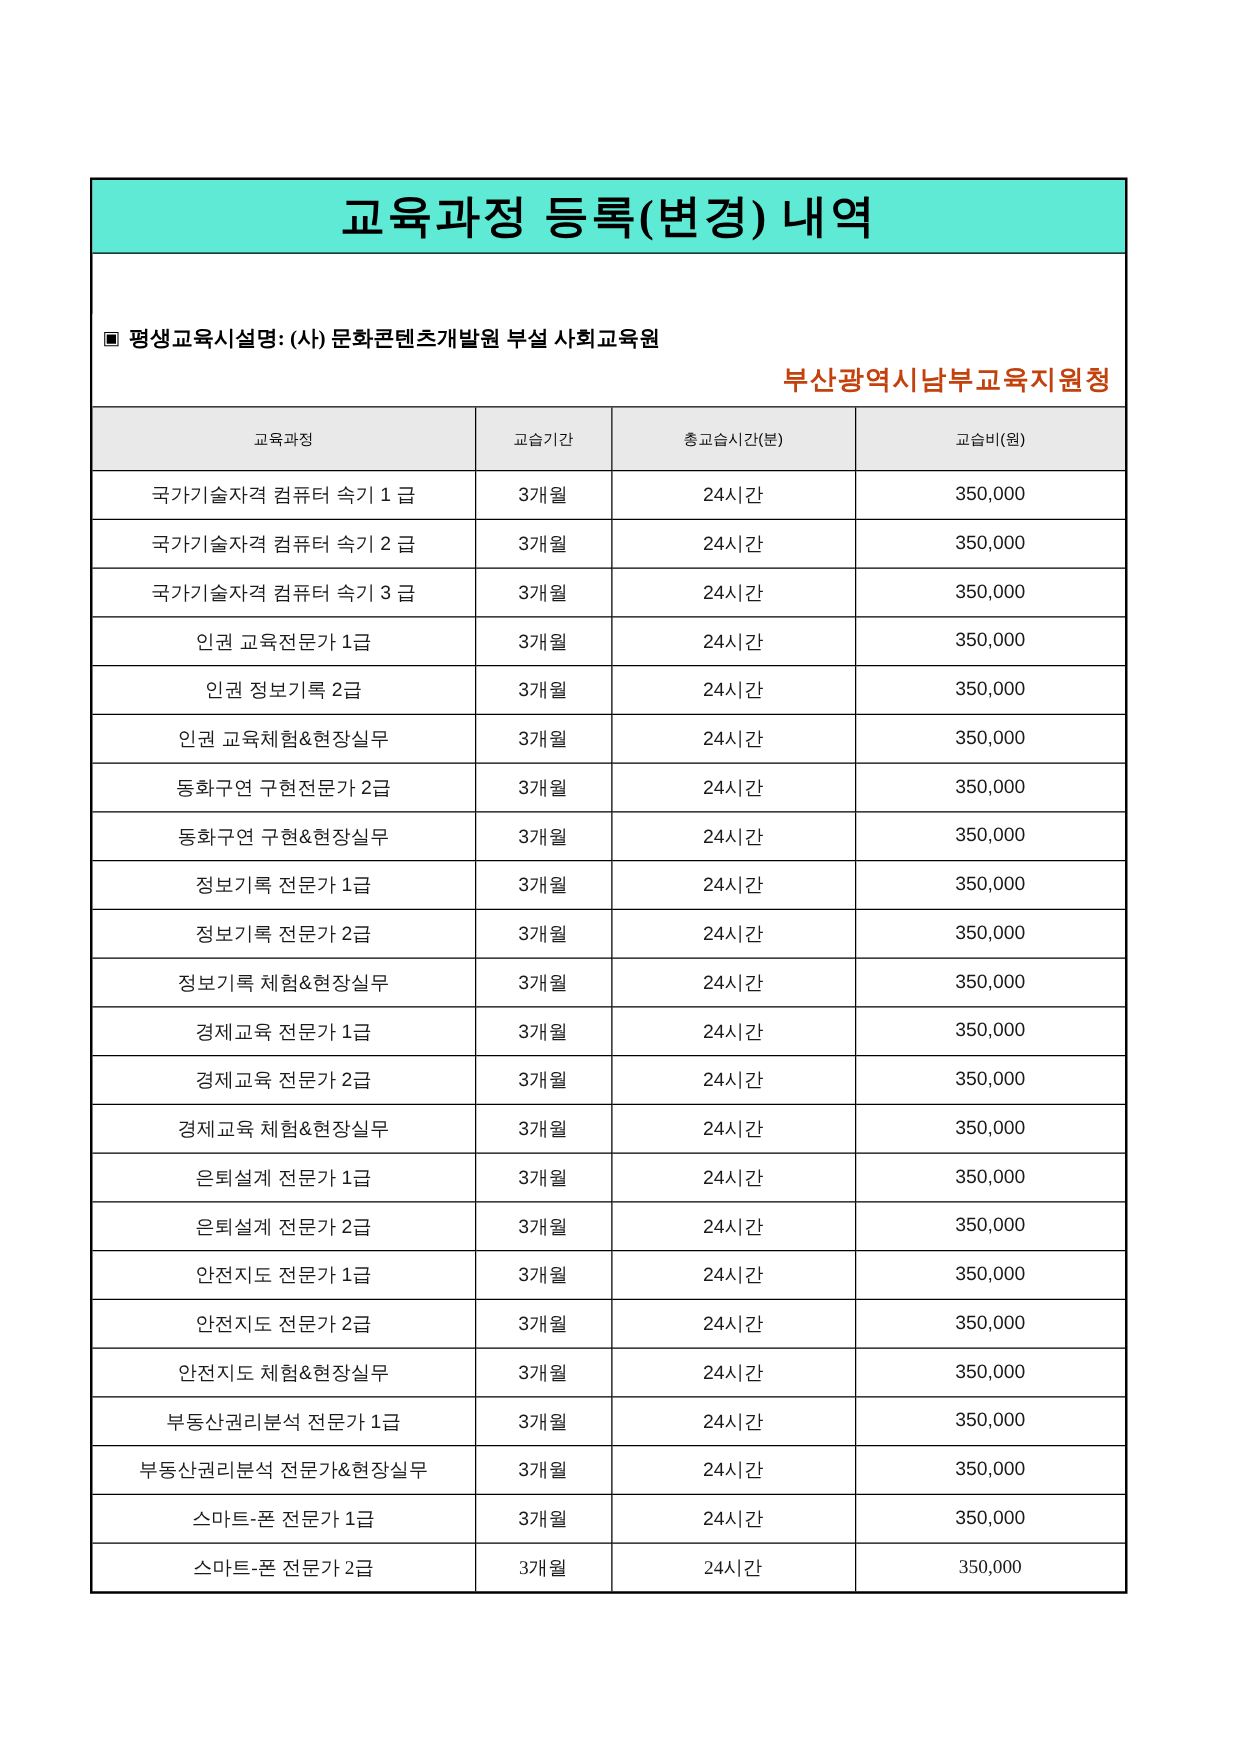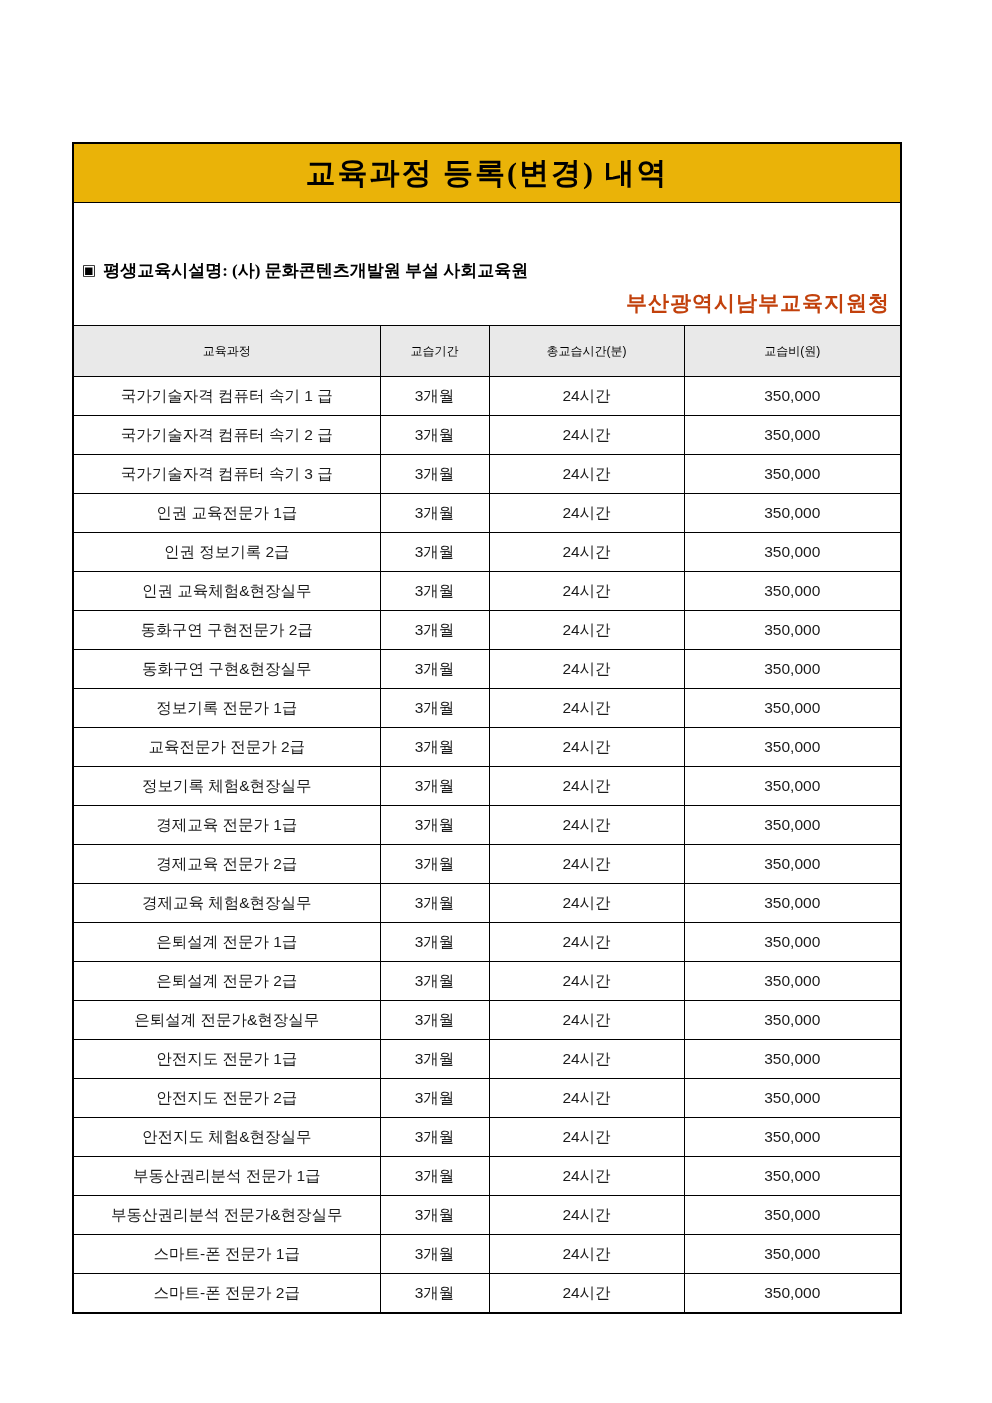--- a/index.html
+++ b/index.html
@@ -24,28 +24,28 @@
     position: absolute;
     left: 72px;
     top: 142px;
     width: 830px;
     border: 2px solid #000000;
     box-sizing: border-box;
     background: #ffffff;
   }
   .title-bar {
     height: 58px;
-    background: #eab308;
+    background: #5eead4;
     border-bottom: 1px solid #000000;
     display: flex;
     align-items: center;
     justify-content: center;
     font-family: "Liberation Serif", "DejaVu Serif", serif;
     font-weight: bold;
-    font-size: 30px;
+    font-size: 36px;
     letter-spacing: 2px;
     color: #000000;
   }
   .subtitle {
     height: 75px;
     box-sizing: border-box;
     border-bottom: 1px solid #000000;
     padding: 8px 10px 5px 8px;
     background: #ffffff;
     margin-top: 48px;
@@ -84,21 +84,21 @@
     text-align: center;
     vertical-align: middle;
     overflow: hidden;
     white-space: nowrap;
   }
   table.course-table th:first-child,
   table.course-table td:first-child { border-left: none; }
   table.course-table th:last-child,
   table.course-table td:last-child { border-right: none; }
   table.course-table thead th { border-top: none; }
-  table.course-table tbody tr:last-child td { border-bottom: none; }
+  table.course-table tbody tr:last-child td { border-bottom: none; font-family: Liberation Serif, serif; }
   table.course-table thead th {
     height: 48px;
     background: #e9e9e9;
     font-weight: normal;
     font-size: 12px;
     color: #000000;
   }
   table.course-table tbody td {
     height: 36px;
     font-size: 15.5px;
@@ -186,21 +186,21 @@
             <td>24시간</td>
             <td>350,000</td>
           </tr>
           <tr>
             <td>정보기록 전문가 1급</td>
             <td>3개월</td>
             <td>24시간</td>
             <td>350,000</td>
           </tr>
           <tr>
-            <td>교육전문가 전문가 2급</td>
+            <td>정보기록 전문가 2급</td>
             <td>3개월</td>
             <td>24시간</td>
             <td>350,000</td>
           </tr>
           <tr>
             <td>정보기록 체험&amp;현장실무</td>
             <td>3개월</td>
             <td>24시간</td>
             <td>350,000</td>
           </tr>
@@ -223,26 +223,20 @@
             <td>350,000</td>
           </tr>
           <tr>
             <td>은퇴설계 전문가 1급</td>
             <td>3개월</td>
             <td>24시간</td>
             <td>350,000</td>
           </tr>
           <tr>
             <td>은퇴설계 전문가 2급</td>
-            <td>3개월</td>
-            <td>24시간</td>
-            <td>350,000</td>
-          </tr>
-          <tr>
-            <td>은퇴설계 전문가&amp;현장실무</td>
             <td>3개월</td>
             <td>24시간</td>
             <td>350,000</td>
           </tr>
           <tr>
             <td>안전지도 전문가 1급</td>
             <td>3개월</td>
             <td>24시간</td>
             <td>350,000</td>
           </tr>

